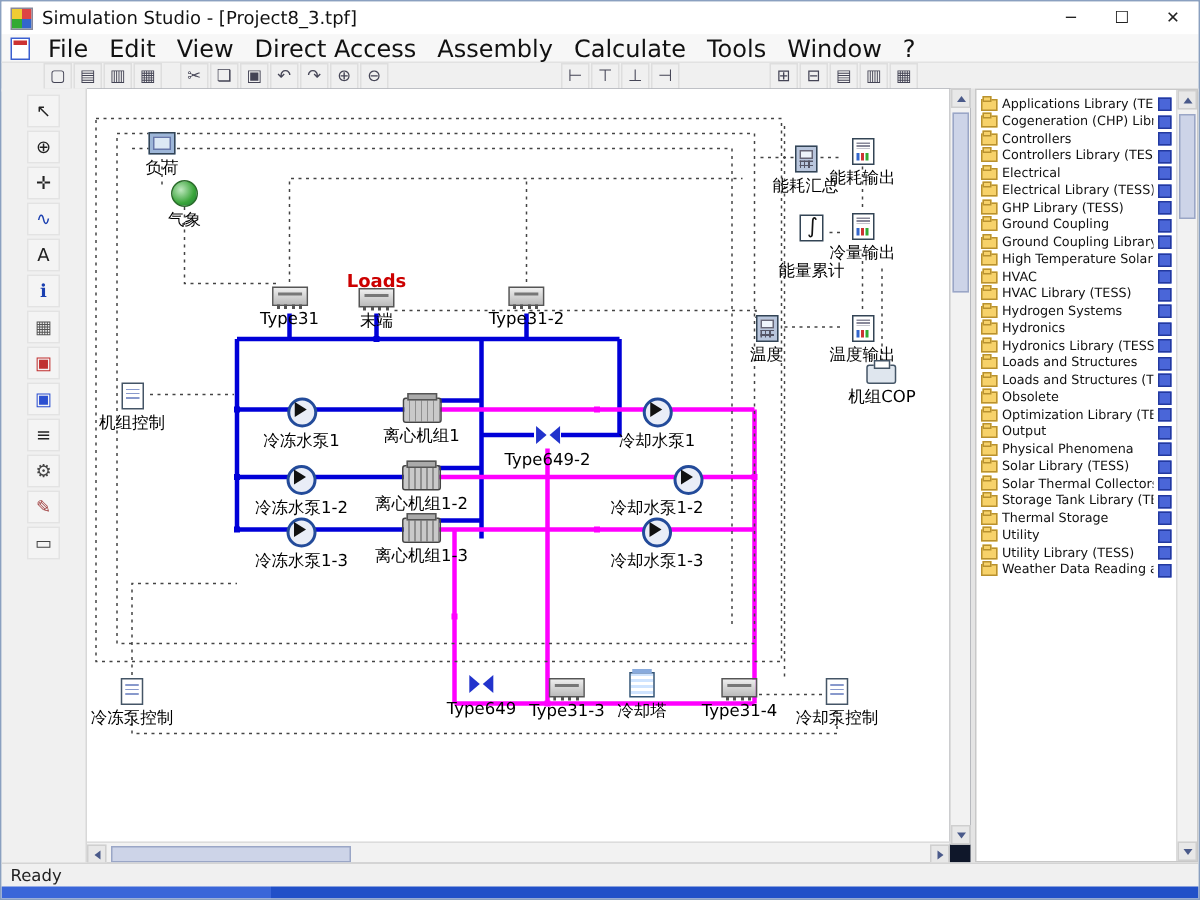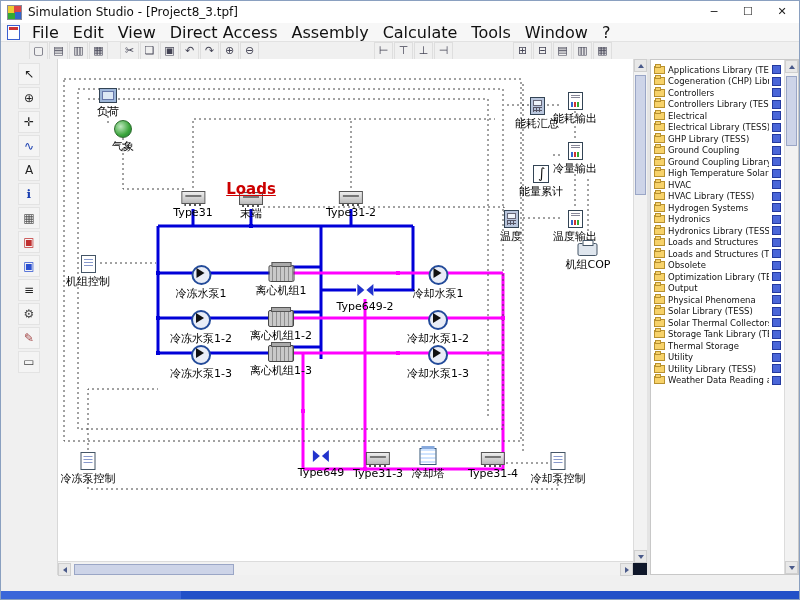--- a/index.html
+++ b/index.html
@@ -48,21 +48,21 @@
   .sb-thumb{position:absolute;background:#cdd4e8;border:1px solid #9aa6c6;box-sizing:border-box;}
   
   .tree-row{display:flex;align-items:center;gap:3px;height:11.5px;padding:0 3px;}
   .folder-icon{width:11px;height:8px;background:#f7d26a;border:1px solid #b8912f;position:relative;flex:none;box-sizing:border-box;}
   .folder-icon::before{content:"";position:absolute;top:-3px;left:0;width:4px;height:2px;background:#f7d26a;border:1px solid #b8912f;}
   .tree-label{font-size:8.5px;color:#111;white-space:nowrap;overflow:hidden;flex:1;min-width:0;}
   .plus-box{width:7px;height:7px;background:#4a66d8;border:1px solid #23399f;flex:none;}
   
   .comp{position:absolute;transform:translateX(-50%);display:flex;flex-direction:column;align-items:center;z-index:2;}
   .clabel{font-size:11px;line-height:12px;margin-top:3px;color:#000;white-space:nowrap;text-align:center;}
-  .anno{position:absolute;transform:translateX(-50%);font-size:15px;font-weight:bold;z-index:3;text-decoration:underline;}
+  .anno{position:absolute;transform:translateX(-50%);font-size:12px;font-weight:bold;z-index:3;}
   .cicon{position:relative;}
   .icon-chip{width:16px;height:13px;background:#9db6d8;border:1px solid #334455;}
   .icon-chip::after{content:"";position:absolute;inset:2px;background:#dce8f5;border:1px solid #6677aa;}
   .icon-globe{width:16px;height:16px;border-radius:50%;background:radial-gradient(circle at 35% 35%,#bfe8bf,#3aa53a 60%,#1c7a3a);border:1px solid #2b6b2b;}
   .icon-typebox{width:22px;height:11px;background:linear-gradient(#eeeeee,#bbbbbb);border:1px solid #555;position:relative;}
   .icon-typebox::before{content:"";position:absolute;left:3px;right:3px;top:3px;height:2px;background:#777;}
   .icon-typebox::after{content:"";position:absolute;left:2px;right:2px;bottom:-3px;height:3px;background:repeating-linear-gradient(90deg,#555 0 2px,transparent 2px 5px);}
   .icon-doc{width:13px;height:16px;background:#fff;border:1px solid #445566;}
   .icon-doc::before{content:"";position:absolute;left:2px;right:2px;top:3px;height:9px;background:repeating-linear-gradient(#8899cc 0 1px,transparent 1px 3px);}
   .icon-pump{width:16px;height:16px;border:2px solid #234b9a;border-radius:50%;background:#e9edf7;}
@@ -260,21 +260,21 @@
             <div class="clabel">冷却水泵1</div>
           </div>
           <div class="comp" style="left: 143px; top: 251px;">
             <div class="cicon icon-pump"></div>
             <div class="clabel">冷冻水泵1-2</div>
           </div>
           <div class="comp" style="left: 223px; top: 251px;">
             <div class="cicon icon-chiller"></div>
             <div class="clabel">离心机组1-2</div>
           </div>
-          <div class="comp" style="left: 380px; top: 251px;">
+          <div class="comp" style="left: 380px; top: 251px; align-items: flex-end;">
             <div class="cicon icon-pump"></div>
             <div class="clabel">冷却水泵1-2</div>
           </div>
           <div class="comp" style="left: 143px; top: 286px;">
             <div class="cicon icon-pump"></div>
             <div class="clabel">冷冻水泵1-3</div>
           </div>
           <div class="comp" style="left: 223px; top: 286px;">
             <div class="cicon icon-chiller"></div>
             <div class="clabel">离心机组1-3</div>
@@ -284,21 +284,21 @@
             <div class="clabel">冷却水泵1-3</div>
           </div>
           <div class="comp" style="left: 437px; top: 38px; margin-left: 42px;">
             <div class="cicon icon-calc"></div>
             <div class="clabel">能耗汇总</div>
           </div>
           <div class="comp" style="left: 517px; top: 33px;">
             <div class="cicon icon-output"></div>
             <div class="clabel">能耗输出</div>
           </div>
-          <div class="comp" style="left: 483px; top: 106px;">
+          <div class="comp" style="left: 483px; top: 84px; gap: 11px;">
             <div class="cicon icon-integral"></div>
             <div class="clabel">能量累计</div>
           </div>
           <div class="comp" style="left: 517px; top: 83px;">
             <div class="cicon icon-output"></div>
             <div class="clabel">冷量输出</div>
           </div>
           <div class="comp" style="left: 453px; top: 151px;">
             <div class="cicon icon-calc"></div>
             <div class="clabel">温度</div>
@@ -507,15 +507,18 @@
             <span class="tri-up"></span>
           </div>
         <div class="sb-thumb" style="left:1px;width:11px;top:16px;height:70px;"></div>
         <div class="sb-btn" style="bottom:0;">
             <span class="tri-down"></span>
           </div>
       </div>
     </div>
   </div>
 
+  <div class="statusbar">
+    <span>Ready</span>
+  </div>
   <div class="taskbar-strip"></div>
 
 </div>
 
 </body></html>

